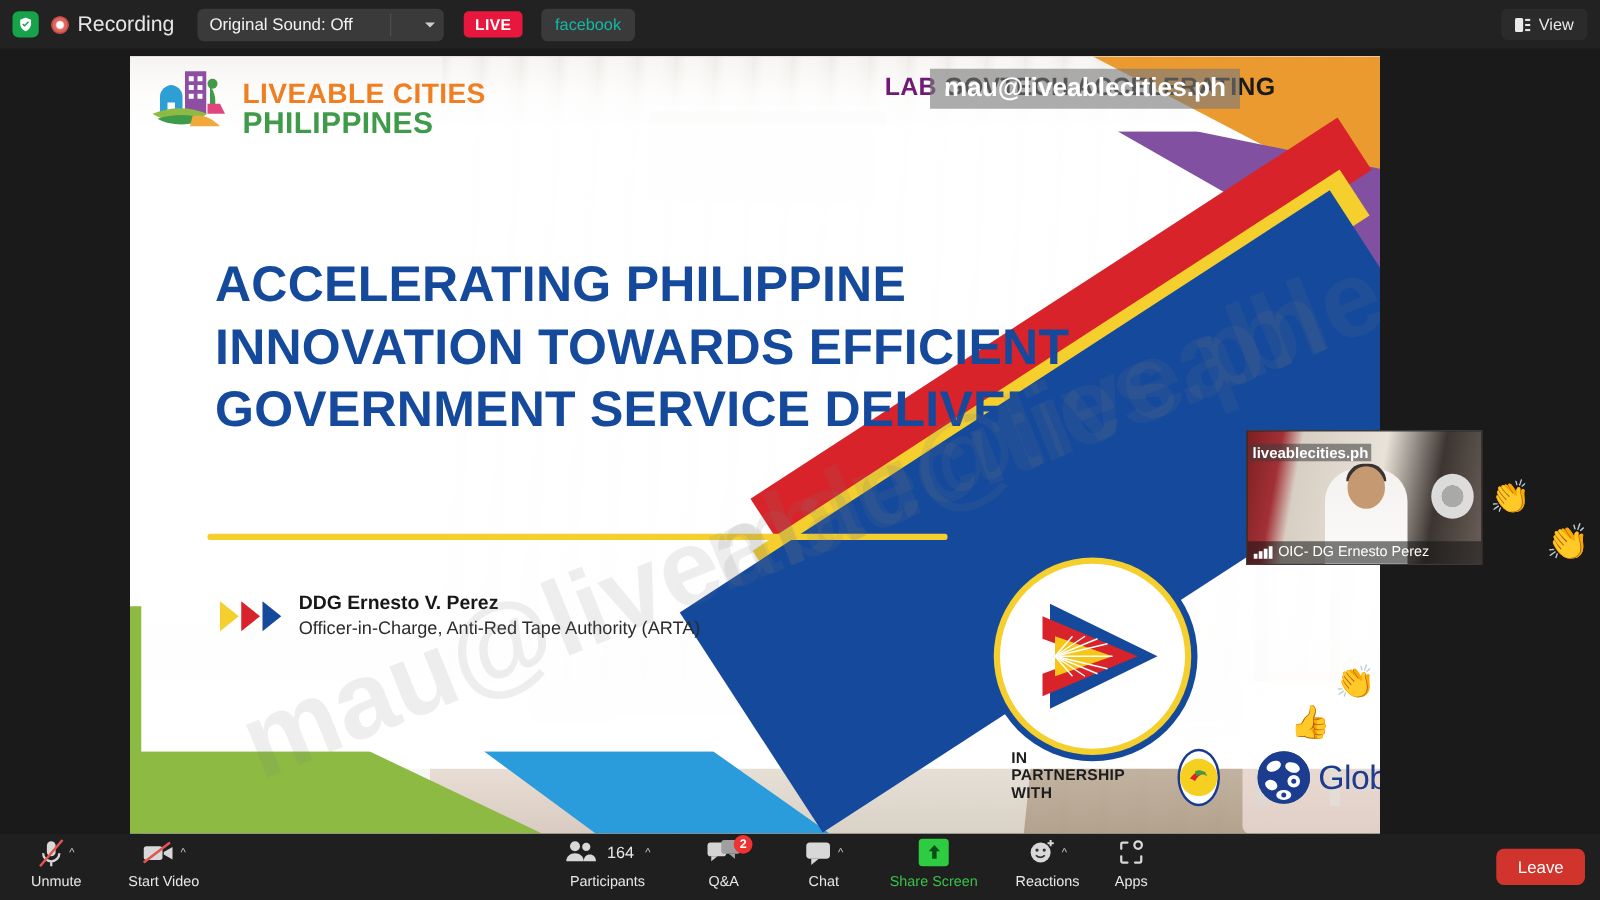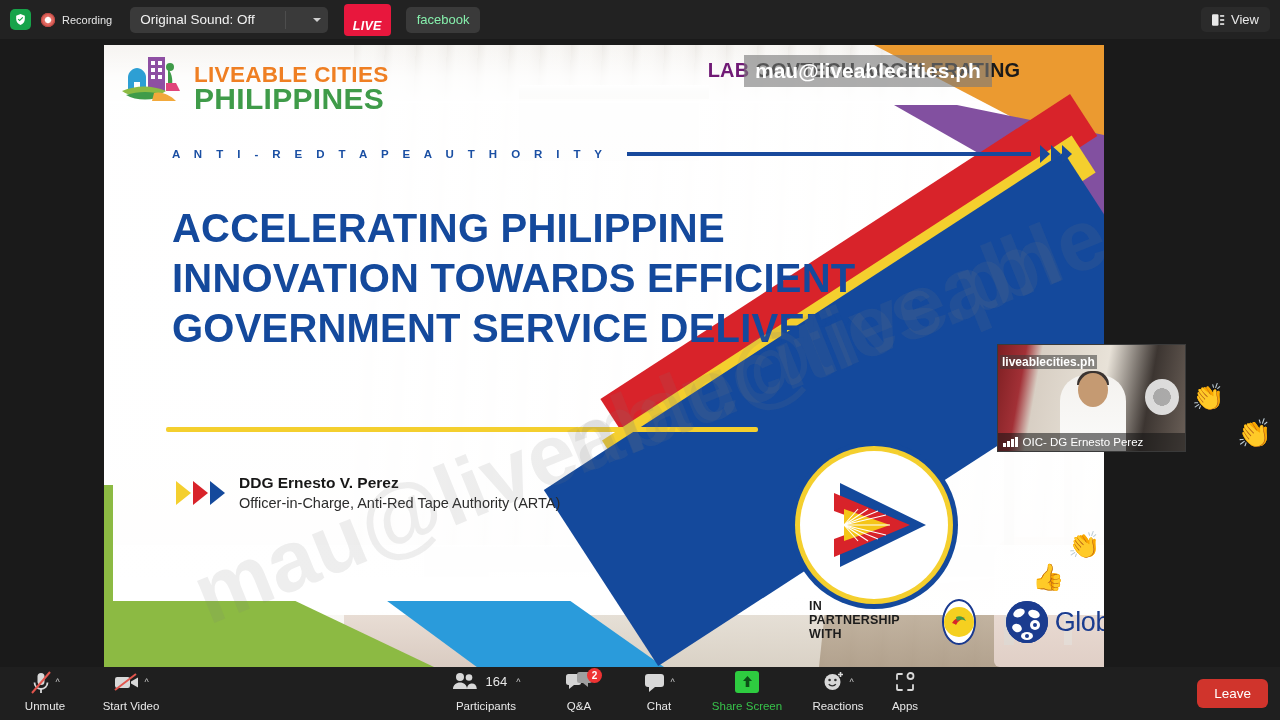--- a/index.html
+++ b/index.html
@@ -21,41 +21,41 @@
     width: 21px; height: 21px; border-radius: 5px; background: #17a34a;
     display: flex; align-items: center; justify-content: center;
   }
   .shield svg { display: block; }
   .rec-group { display: flex; align-items: center; gap: 7px; margin-left: 2px; }
   .rec-dot {
     width: 14px; height: 14px; border-radius: 50%;
     background: radial-gradient(circle at 50% 50%, #ffffff 0%, #ffffff 26%, #e06a61 38%, #d9534f 100%);
     box-shadow: inset 0 0 0 1px #c04a45;
   }
-  .rec-label { color: #e6e6e6; font-size: 11px; }
+  .rec-label { color: #e6e6e6; font-size: 17px; }
   .orig-sound {
     display: flex; align-items: stretch; height: 26px; margin-left: 10px;
     background: #3a3a3a; border-radius: 5px; overflow: hidden; gap: 20px;
   }
   .orig-sound .os-text {
     display: flex; align-items: center; padding: 0 10px;
     color: #f2f2f2; font-size: 13.5px; white-space: nowrap;
   }
   .orig-sound .os-div { width: 1px; background: #4d4d4d; margin: 4px 0; }
   .orig-sound .os-caret {
     display: flex; align-items: center; justify-content: center; width: 22px;
     color: #cfcfcf; font-size: 9px;
   }
   .live-badge {
     margin-left: 8px; background: #e8173d; color: #fff;
     font-size: 12.5px; font-weight: bold; letter-spacing: .3px;
-    padding: 16px 9px; border-radius: 4px; height: 21px; line-height: 13px; font-style: italic;
+    padding: 5px 9px; border-radius: 4px; height: 21px; line-height: 13px;
   }
   .fb-badge {
-    margin-left: 7px; background: #3a3a3a; color: #86efac;
+    margin-left: 7px; background: #3a3a3a; color: #14b8a6;
     font-size: 13px; padding: 0 11px; border-radius: 5px;
     height: 26px; display: flex; align-items: center;
   }
   .tb-center { position: absolute; left: 450px; top: 3px; display: flex; align-items: center; }
   .viewing-pill {
     background: #2ecc40; color: #141414; font-size: 12.5px; font-weight: bold;
     padding: 0 13px; height: 25px; display: flex; align-items: center;
     border-radius: 4px;
   }
   .view-options {
@@ -125,21 +125,21 @@
      clip-path: polygon(29% 0, 76% 0, 100% 100%, 52% 100%); }
   .deco-whitewedge { position:absolute; left:0; bottom:56px; width: 900px; height: 34px; background:#fff;
      clip-path: polygon(0 0, 100% 0, 62% 100%, 0 100%); }
 
   
   .slide-head { position: absolute; left: 0; top: 0; width: 1104px; height: 64px; }
   .lc-logo { position: absolute; left: 18px; top: 10px; display: flex; align-items: flex-start; gap: 8px; }
   .lc-mark { width: 64px; height: 52px; position: relative; }
   .lc-text { padding-top: 8px; }
   .lc-l1 { color: #ef7f23; font-size: 22.5px; font-weight: bold; letter-spacing: .3px; line-height: 24px; }
-  .lc-l2 { color: #3f9b49; font-size: 30px; font-weight: bold; letter-spacing: .3px; line-height: 24px; }
+  .lc-l2 { color: #3f9b49; font-size: 24px; font-weight: bold; letter-spacing: .3px; line-height: 24px; }
   .lab-block { position: absolute; left: 520px; top: 14px; width: 480px; text-align: center; }
   .lab-title { font-size: 20px; font-weight: bold; color: #1a1a1a; letter-spacing: .2px; }
   .lab-title .lab-accent { color: #701a75; }
   .lab-date { font-size: 13px; color: #222; margin-top: 6px; }
 
   
   .kicker { position: absolute; left: 68px; top: 100px; width: 900px; display: flex; align-items: center; gap: 0; }
   .kicker-text { color: #1a4fa3; font-size: 11.5px; font-weight: bold; letter-spacing: 5.4px; white-space: nowrap; }
   .kicker-bar { flex: 1; height: 4px; background: #18499c; margin-left: 20px; margin-right: 9px; }
   .chevs { display: flex; gap: 1px; }
@@ -359,29 +359,20 @@
             <div class="lc-l1">LIVEABLE CITIES</div>
             <div class="lc-l2">PHILIPPINES</div>
           </div>
         </div>
 
         <div class="lab-block">
           <div class="lab-title"><span class="lab-accent">LAB</span><span> GOVTECH ACCELERATING</span></div>
         </div>
       </div>
 
-      <div class="kicker">
-        <div class="kicker-text">A N T I - R E D   T A P E   A U T H O R I T Y</div>
-        <div class="kicker-bar"></div>
-        <div class="chevs">
-          <span class="chev"></span>
-            <span class="chev"></span>
-            <span class="chev"></span>
-        </div>
-      </div>
 
       <div class="title">ACCELERATING PHILIPPINE INNOVATION TOWARDS EFFICIENT GOVERNMENT SERVICE DELIVERY</div>
       <div class="yellow-rule"></div>
 
       <div class="speaker">
         <div class="sp-chevs">
           <span class="sp-chev" style="border-left-color:#f4cf2e"></span>
           <span class="sp-chev" style="border-left-color:#d8232a"></span>
           <span class="sp-chev" style="border-left-color:#14499c"></span>
         </div>

